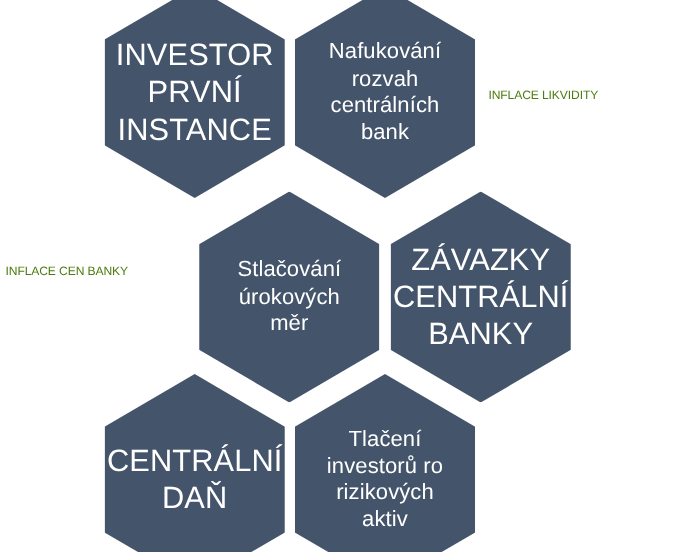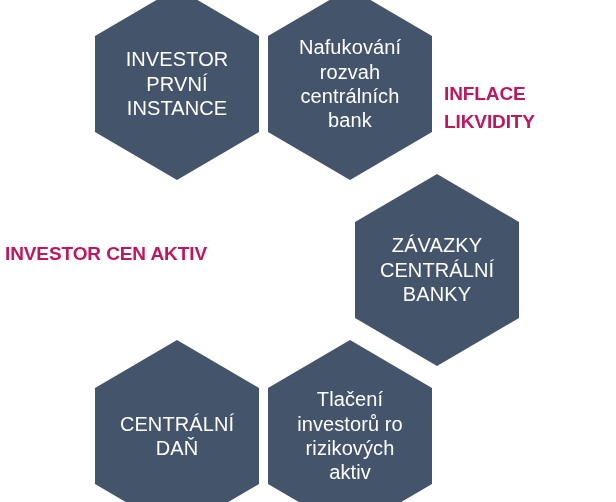--- a/index.html
+++ b/index.html
@@ -31,42 +31,42 @@
     padding: 0 16px;
   }
   .hex .hex-text {
     color: #FFFFFF;
     text-align: center;
     line-height: 1.22;
     white-space: pre-line;
     letter-spacing: 0.1px;
   }
   .hex.big .hex-text {
-    font-size: 20px;
+    font-size: 28px;
     font-weight: 400;
   }
   .hex.small .hex-text {
     font-size: 20px;
     font-weight: 400;
   }
 
   
   .hex-investor      { left: 95px;  top: -12px; }
   .hex-nafukovani    { left: 268px; top: -12px; }
   .hex-stlacovani    { left: 181px; top: 174px; }
   .hex-zavazky       { left: 355px; top: 174px; }
   .hex-inflacni-dan  { left: 95px;  top: 340px; }
   .hex-tlaceni       { left: 268px; top: 340px; }
 
   
   .side-label {
     position: absolute;
-    color: #be185d;
-    font-size: 19px;
-    font-weight: bold;
+    color: #4d7c0f;
+    font-size: 11px;
+    font-weight: normal;
     line-height: 1.45;
     white-space: pre-line;
     letter-spacing: -0.1px;
   }
   .label-likvidity   { left: 444px; top: 80px; }
   .label-cen-aktiv   { left: 5px;   top: 240px; }
   .label-bida        { left: 443px; top: 377px; }
 </style>
 </head>
 <body>
@@ -79,20 +79,25 @@
 INSTANCE</span>
   </div>
 
   <div class="hex small hex-nafukovani">
     <span class="hex-text">Nafukování
 rozvah
 centrálních
 bank</span>
   </div>
 
+  <div class="hex small hex-stlacovani">
+    <span class="hex-text">Stlačování
+úrokových
+měr</span>
+  </div>
 
   <div class="hex big hex-zavazky">
     <span class="hex-text">ZÁVAZKY
 CENTRÁLNÍ
 BANKY</span>
   </div>
 
   <div class="hex big hex-inflacni-dan">
     <span class="hex-text">CENTRÁLNÍ
 DAŇ</span>
@@ -100,16 +105,16 @@
 
   <div class="hex small hex-tlaceni">
     <span class="hex-text">Tlačení
 investorů ro
 rizikových
 aktiv</span>
   </div>
 
   <div class="side-label label-likvidity">INFLACE LIKVIDITY</div>
 
-  <div class="side-label label-cen-aktiv">INVESTOR CEN AKTIV</div>
+  <div class="side-label label-cen-aktiv">INFLACE CEN BANKY</div>
 
 
 </div>
 
 </body></html>

